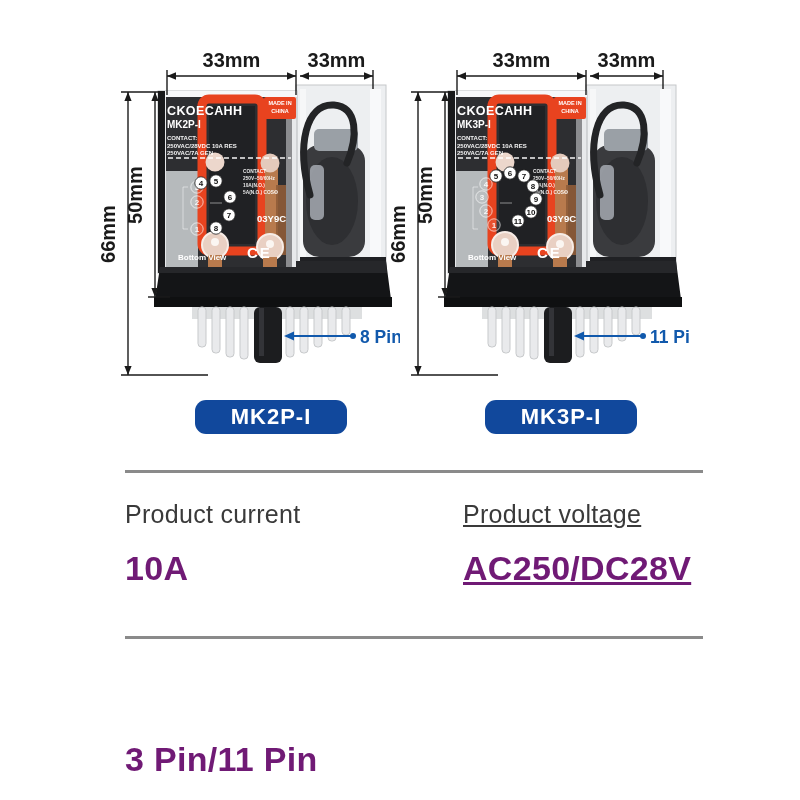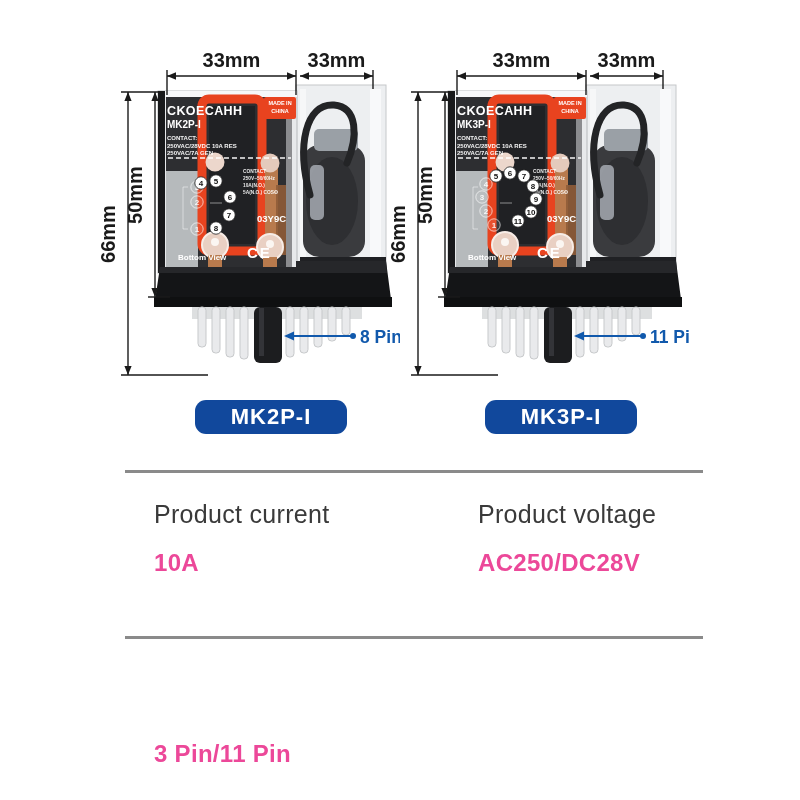--- a/index.html
+++ b/index.html
@@ -41,22 +41,22 @@
   .schematic{stroke:rgba(255,255,255,.55);stroke-width:.9;fill:none;}
 
   .model-btn{position:absolute;left:95px;top:355px;width:152px;height:34px;
     background:var(--accent);border-radius:11px;color:#fff;font-weight:700;
     font-size:22px;display:flex;align-items:center;justify-content:center;
     letter-spacing:1px;cursor:pointer;}
 
   
   .divider{position:absolute;left:125px;width:578px;height:3px;background:var(--divider);}
   .spec-label{position:absolute;font-size:25px;color:#3a3a3a;letter-spacing:.3px;}
-  .spec-value{position:absolute;font-size:24px;font-weight:700;color:#ec4899;letter-spacing:.3px;}
-  .col1{left:125px;margin-left:29px;} .col2{left:478px;}
+  .spec-value{position:absolute;font-size:34px;font-weight:700;color:#701a75;letter-spacing:.3px;}
+  .col1{left:125px;} .col2{left:463px;text-decoration:underline;}
 </style>
 </head>
 <body>
 
 <div id="canvas">
   <div id="relay-left" class="product-group">
   <svg width="300" height="345" viewBox="0 0 300 345">
 
     <g>
       <rect x="196" y="40" width="90" height="185" fill="#edeff1" stroke="#c5c8ca" stroke-width="1"></rect>

